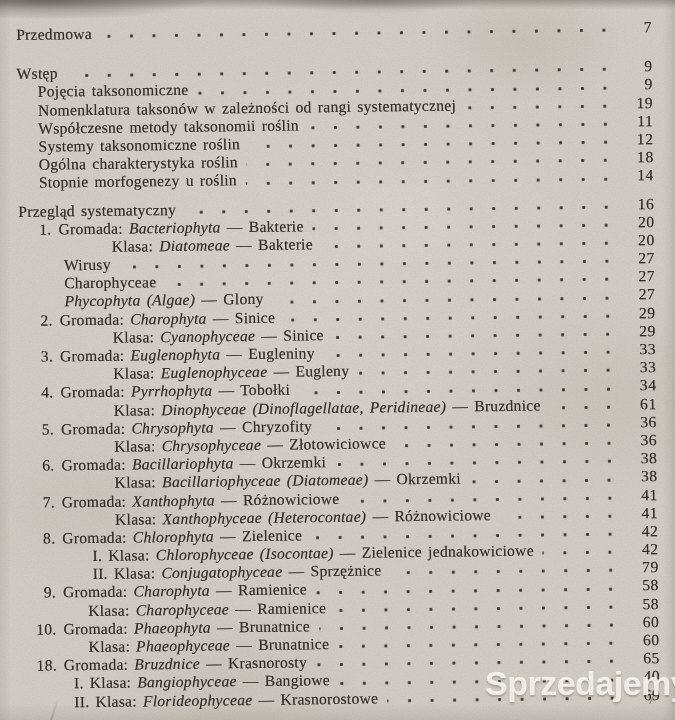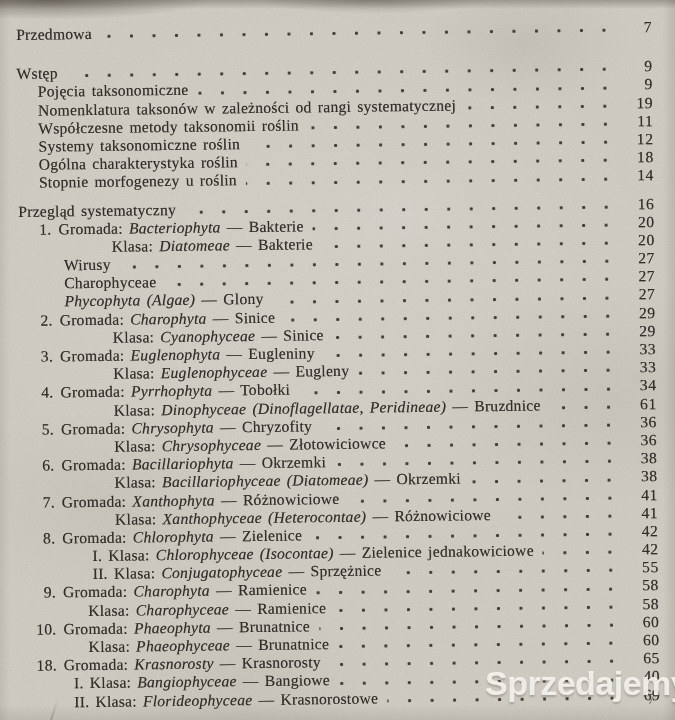--- a/index.html
+++ b/index.html
@@ -250,21 +250,21 @@
         <span class="page">42</span>
       </div>
       <div class="row l5">
         <span class="txt"><span>I. Klasa: </span><em>Chlorophyceae (Isocontae)</em><span> — Zielenice jednakowiciowe</span></span>
         <span class="leader"></span>
         <span class="page">42</span>
       </div>
       <div class="row l5">
         <span class="txt"><span>II. Klasa: </span><em>Conjugatophyceae</em><span> — Sprzężnice</span></span>
         <span class="leader"></span>
-        <span class="page">55</span>
+        <span class="page">79</span>
       </div>
       <div class="row l2">
         <span class="num">9.</span>
         <span class="txt"><span>Gromada: </span><em>Charophyta</em><span> — Ramienice</span></span>
         <span class="leader"></span>
         <span class="page">58</span>
       </div>
       <div class="row l6">
         <span class="txt"><span>Klasa: </span><em>Charophyceae</em><span> — Ramienice</span></span>
         <span class="leader"></span>
@@ -276,21 +276,21 @@
         <span class="leader"></span>
         <span class="page">60</span>
       </div>
       <div class="row l6">
         <span class="txt"><span>Klasa: </span><em>Phaeophyceae</em><span> — Brunatnice</span></span>
         <span class="leader"></span>
         <span class="page">60</span>
       </div>
       <div class="row l2">
         <span class="num">18.</span>
-        <span class="txt"><span>Gromada: </span><em>Krasnorosty</em><span> — Krasnorosty</span></span>
+        <span class="txt"><span>Gromada: </span><em>Bruzdnice</em><span> — Krasnorosty</span></span>
         <span class="leader"></span>
         <span class="page">65</span>
       </div>
       <div class="row l7">
         <span class="txt"><span>I. Klasa: </span><em>Bangiophyceae</em><span> — Bangiowe</span></span>
         <span class="leader"></span>
         <span class="page">40</span>
       </div>
       <div class="row l7">
         <span class="txt"><span>II. Klasa: </span><em>Florideophyceae</em><span> — Krasnorostowe</span></span>

